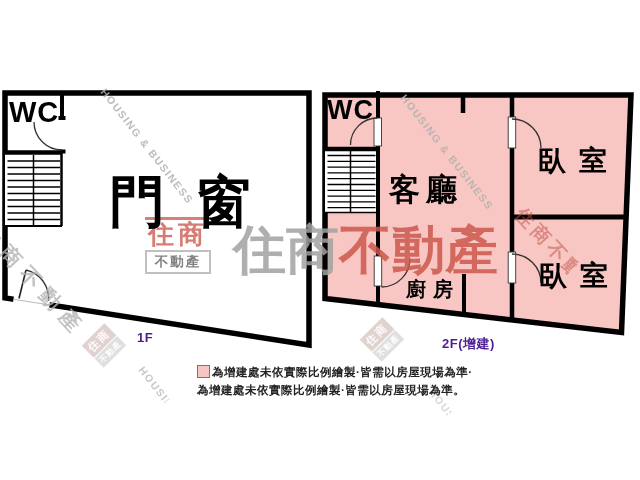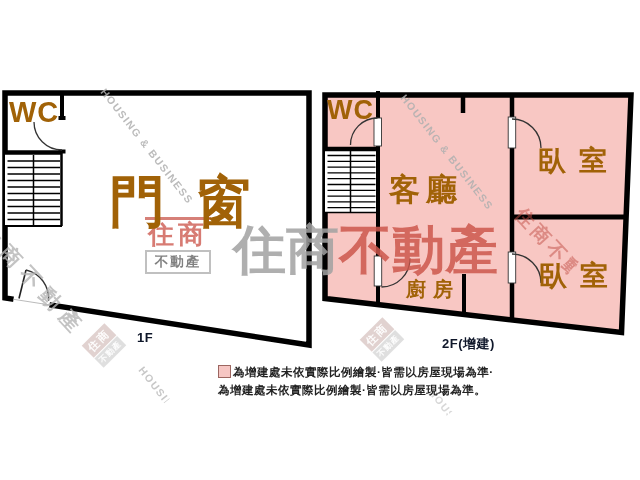--- a/index.html
+++ b/index.html
@@ -18,28 +18,28 @@
   .wm-central .r{color:#cd584d;}
   .logo-box{width:66px;border-top:3px solid rgba(200,85,75,.75);text-align:center;}
   .logo-box .lg1{font-size:26px;font-weight:bold;color:rgba(205,90,80,.8);letter-spacing:4px;line-height:1.1;}
   .logo-box .lg2{border:2px solid rgba(140,140,140,.55);font-size:13.5px;font-weight:bold;
                  color:rgba(85,85,85,.75);letter-spacing:2px;margin-top:1px;padding:1px 0;}
   .stamp{transform:rotate(-45deg);opacity:.55;text-align:center;}
   .stamp .r1{background:rgba(165,118,112,.6);color:rgba(255,255,255,.95);font-size:11px;
              font-weight:bold;padding:1px 3px;letter-spacing:2px;}
   .stamp .r2{background:rgba(150,150,150,.55);color:rgba(255,255,255,.95);font-size:8px;
              font-weight:bold;padding:1px 2px;letter-spacing:1px;margin-top:1px;}
-  .lbl{position:absolute;z-index:3;color:#a16207;font-weight:bold;line-height:1;white-space:nowrap;}
+  .lbl{position:absolute;z-index:3;color:#000000;font-weight:bold;line-height:1;white-space:nowrap;}
   .lbl-wc{font-size:29px;letter-spacing:1px;}
   .lbl-main{font-size:56px;letter-spacing:30px;}
   .lbl-room{font-size:31px;letter-spacing:6px;}
   .lbl-bed{font-size:28px;letter-spacing:13px;}
   .lbl-kitchen{font-size:20px;letter-spacing:7px;}
-  .lbl-floor{font-size:13px;color:#0f172a;letter-spacing:0.5px;}
-  #legend{position:absolute;z-index:3;left:218px;top:363px;color:#222;font-size:11.5px;
+  .lbl-floor{font-size:13px;color:#4c1d95;letter-spacing:0.5px;}
+  #legend{position:absolute;z-index:3;left:197px;top:363px;color:#222;font-size:11.5px;
           font-weight:bold;line-height:18px;letter-spacing:0.5px;}
   #legend .swatch{display:inline-block;width:11px;height:11px;background:#f6c6c3;
           border:1.5px solid #9c6660;vertical-align:-2px;margin-right:2px;}
 </style>
 </head>
 <body>
 
 <div id="canvas">
 
   <svg id="plan-svg" width="640" height="480" viewBox="0 0 640 480">

